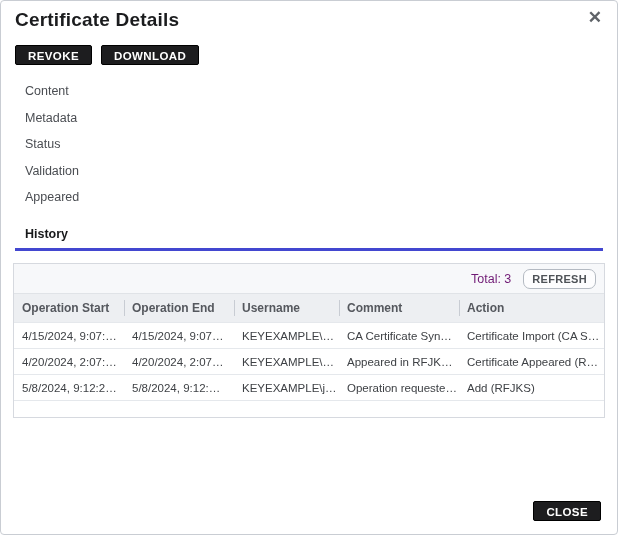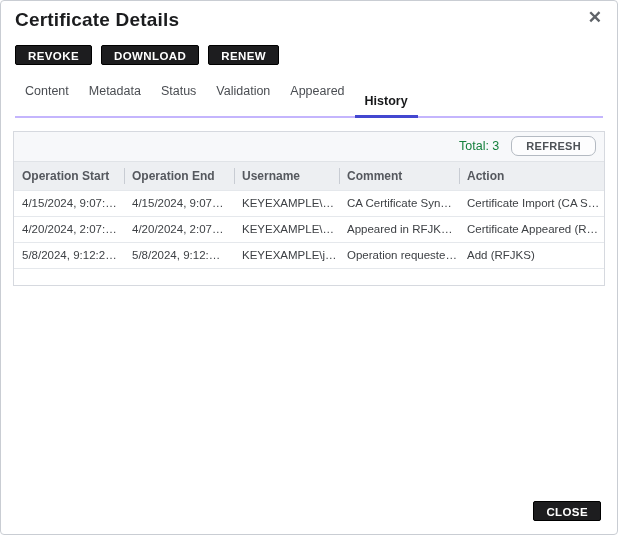--- a/index.html
+++ b/index.html
@@ -59,21 +59,22 @@
     letter-spacing: 0.4px;
     padding: 5px 12px;
     height: 20px;
     line-height: 1;
     cursor: pointer;
   }
   
   .tab-bar {
     display: flex;
     margin: 14px 14px 0 14px;
-    border-bottom: 2px solid #c4b5fd;
+    border-bottom: 2px solid #b91c1c;
+    flex-direction: column;
   }
   .tab {
     padding: 5px 10px 7px 10px;
     font-size: 12.5px;
     color: #4a4d52;
     cursor: pointer;
     border-bottom: 3px solid transparent;
     margin-bottom: -2.5px;
     white-space: nowrap;
   }
@@ -94,33 +95,33 @@
     justify-content: flex-end;
     align-items: center;
     gap: 12px;
     height: 30px;
     padding: 0 8px;
     background: #f7f8fa;
     border-bottom: 1px solid #e0e3e7;
   }
   .total-label {
     font-size: 12.5px;
-    color: #15803d;
+    color: #701a75;
     margin-left: 12px;
   }
   .btn-refresh {
     background: #fdfdfe;
     border: 1px solid #b4bac2;
     border-radius: 7px;
     color: #4e5257;
     font-family: "Liberation Sans", sans-serif;
     font-size: 11px;
     font-weight: bold;
     letter-spacing: 0.3px;
-    padding: 3px 14px;
+    padding: 3px 8px;
     cursor: pointer;
   }
   .grid-row {
     display: grid;
     grid-template-columns: 110px 110px 105px 120px 1fr;
   }
   .thead {
     background: #edeff2;
     height: 28px;
   }
@@ -173,21 +174,20 @@
 <div class="dialog">
 
   <div class="dlg-header">
     <span class="dlg-title">Certificate Details</span>
     <span class="close-x">✕</span>
   </div>
 
   <div class="action-row">
     <button class="btn-dark">REVOKE</button>
     <button class="btn-dark">DOWNLOAD</button>
-    <button class="btn-dark">RENEW</button>
   </div>
 
   <div class="tab-bar">
       <div class="tab">Content</div>
       <div class="tab">Metadata</div>
       <div class="tab">Status</div>
       <div class="tab">Validation</div>
       <div class="tab">Appeared</div>
       <div class="tab active">History</div>
     </div>

